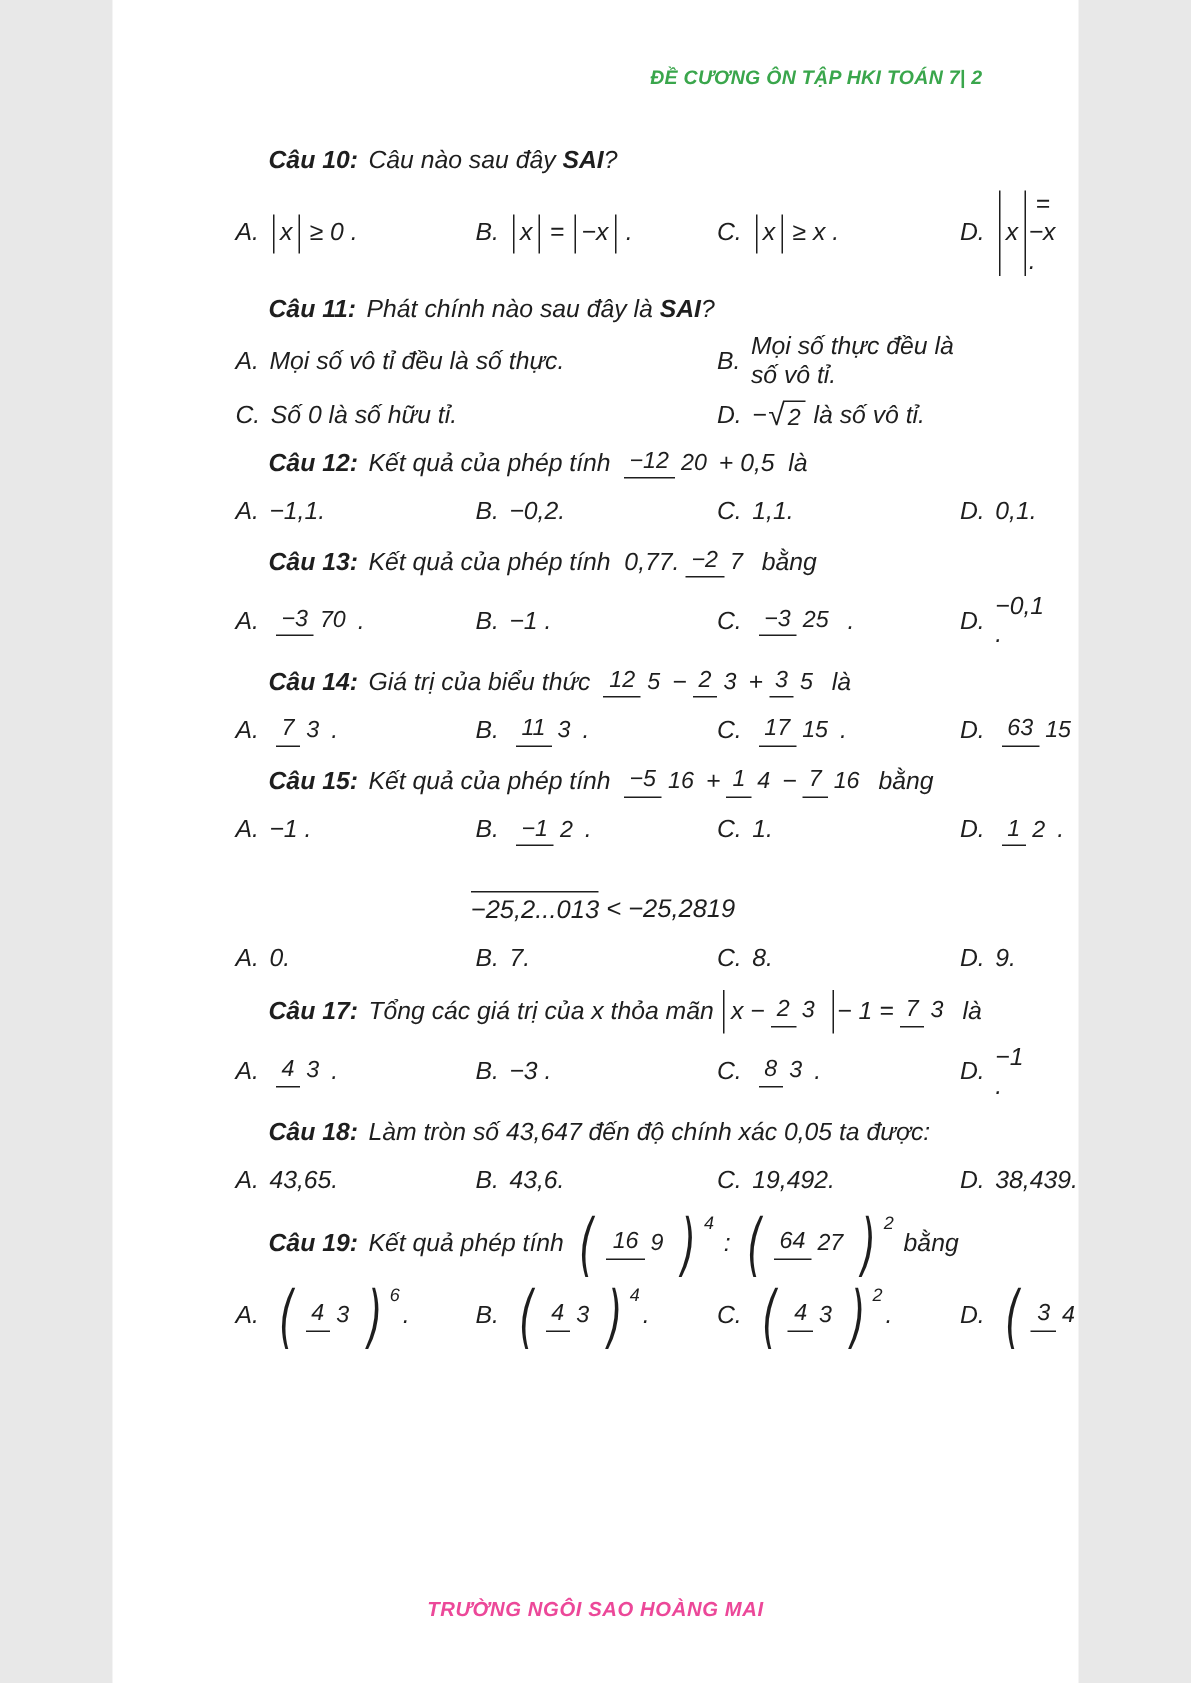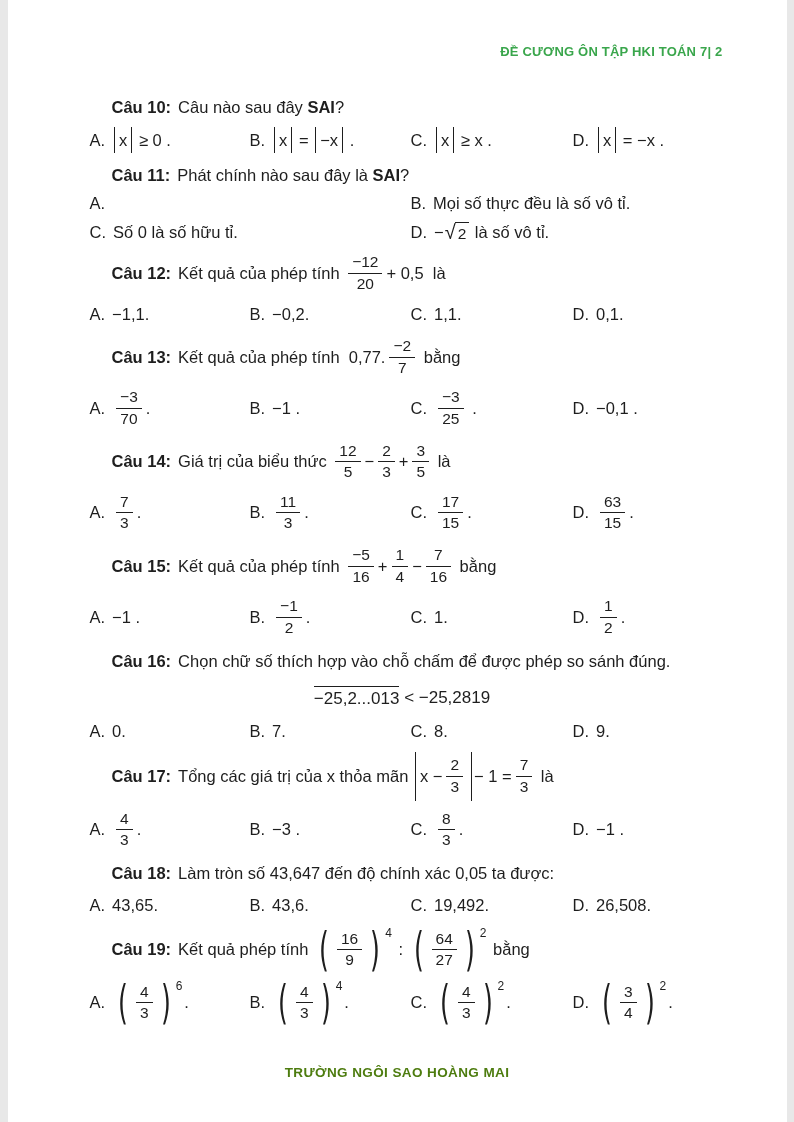--- a/index.html
+++ b/index.html
@@ -1,39 +1,39 @@
 <!DOCTYPE html>
 <html><head>
 <meta charset="utf-8">
 <style>
   html,body{margin:0;padding:0;background:#e8e8e8;}
   .page{
-    width:779px;height:1122px;background:#ffffff;position:relative;overflow:hidden;
-    font-family:"Liberation Sans","DejaVu Sans",sans-serif;color:#1e1e1e;margin:0 auto;
+    width:644px;height:1122px;background:#ffffff;position:relative;overflow:hidden;
+    font-family:"Liberation Sans","DejaVu Sans",sans-serif;color:#1e1e1e;margin:0 auto;font-style:italic;
   }
   .header{
     position:absolute;top:44px;right:64px;
     font-size:13px;font-weight:bold;color:#3aa64c;letter-spacing:.2px;
   }
   .footer{
     position:absolute;bottom:42px;left:0;right:0;text-align:center;
-    font-size:13.5px;font-weight:bold;color:#4d7c0f;letter-spacing:.4px;
+    font-size:13.5px;font-weight:bold;color:#ec4899;letter-spacing:.4px;
   }
   .content{position:absolute;top:94px;left:72px;right:62px;}
   .question{margin-bottom:7px;}
   .q-title{display:flex;align-items:center;flex-wrap:wrap;font-size:16.5px;min-height:26px;white-space:pre-wrap;}
   .q-label{font-weight:bold;margin-right:7px;margin-left:32px;}
-  .q-center{display:flex;justify-content:center;align-items:center;font-size:17px;margin:12px 0 10px;white-space:pre-wrap;}
+  .q-center{display:flex;justify-content:center;align-items:center;font-size:17px;margin:28px 0 10px;white-space:pre-wrap;}
   .opts{display:grid;padding-left:10px;align-items:center;margin:7px 0 9px;}
   .opts.row4{grid-template-columns:160px 161px 162px 1fr;}
   .opts.row2{grid-template-columns:321px 1fr;row-gap:5px;margin:3px 0 6px;}
   .opt{display:flex;align-items:center;white-space:pre-wrap;font-size:16.5px;min-height:24px;}
   .opt-key{margin-right:7px;}
   
-  .frac{display:inline-flex;flex-direction:column;text-align:center;margin:2px 4px;font-size:15.5px;line-height:1.2;vertical-align:middle;}
+  .frac{display:inline-flex;flex-direction:row;margin:2px 4px;font-size:15.5px;line-height:1.2;vertical-align:middle;}
   .frac .num{border-bottom:1.4px solid #1e1e1e;padding:0 4px 1px;}
   .frac .den{padding:1px 4px 0;}
   .abs{display:inline-flex;align-items:center;align-self:stretch;border-left:1.3px solid #1e1e1e;border-right:1.3px solid #1e1e1e;padding:2px 4px;margin:0 2px;min-height:22px;}
   .sqrt{display:inline-flex;align-items:flex-start;margin:0 1px;}
   .sqrt .rad{font-size:20px;line-height:1;margin-right:-1px;}
   .sqrt .radicand{border-top:1.4px solid #1e1e1e;padding:2px 3px 0;font-size:15.5px;}
   .over{border-top:1.5px solid #1e1e1e;padding-top:2px;}
   .pfrac{display:inline-flex;align-items:center;margin:1px 2px;}
   .pfrac .paren{font-size:46px;font-weight:400;line-height:.85;transform:scaleX(.55);font-family:"DejaVu Sans",sans-serif;color:#1e1e1e;}
   .pfrac .exp{font-size:12px;align-self:flex-start;margin:-2px 0 0 1px;}
@@ -49,21 +49,21 @@
         <div class="opts row4">
           <div class="opt"><span class="opt-key">A.</span><span class="abs">x</span><span class="txt"> ≥ 0 .</span></div>
           <div class="opt"><span class="opt-key">B.</span><span class="abs">x</span><span class="txt"> = </span><span class="abs">−x</span><span class="txt"> .</span></div>
           <div class="opt"><span class="opt-key">C.</span><span class="abs">x</span><span class="txt"> ≥ x .</span></div>
           <div class="opt"><span class="opt-key">D.</span><span class="abs">x</span><span class="txt"> = −x .</span></div>
         </div>
       </div>
       <div class="question">
         <div class="q-title"><span class="q-label">Câu 11:</span><span class="txt">Phát chính nào sau đây là </span><span class="txt" style="font-weight: bold;">SAI</span><span class="txt">?</span></div>
         <div class="opts row2">
-          <div class="opt"><span class="opt-key">A.</span></div>
+          <div class="opt"><span class="opt-key">A.</span><span class="txt">Mọi số vô tỉ đều là số thực.</span></div>
           <div class="opt"><span class="opt-key">B.</span><span class="txt">Mọi số thực đều là số vô tỉ.</span></div>
           <div class="opt"><span class="opt-key">C.</span><span class="txt">Số 0 là số hữu tỉ.</span></div>
           <div class="opt"><span class="opt-key">D.</span><span class="txt">−</span><span class="sqrt"><span class="rad">√</span><span class="radicand">2</span></span><span class="txt"> là số vô tỉ.</span></div>
         </div>
       </div>
       <div class="question">
         <div class="q-title"><span class="q-label">Câu 12:</span><span class="txt">Kết quả của phép tính </span><span class="frac"><span class="num">−12</span><span class="den">20</span></span><span class="txt">+ 0,5  là</span></div>
         <div class="opts row4">
           <div class="opt"><span class="opt-key">A.</span><span class="txt">−1,1.</span></div>
           <div class="opt"><span class="opt-key">B.</span><span class="txt">−0,2.</span></div>
@@ -92,21 +92,20 @@
       <div class="question">
         <div class="q-title"><span class="q-label">Câu 15:</span><span class="txt">Kết quả của phép tính </span><span class="frac"><span class="num">−5</span><span class="den">16</span></span><span class="txt">+</span><span class="frac"><span class="num">1</span><span class="den">4</span></span><span class="txt">−</span><span class="frac"><span class="num">7</span><span class="den">16</span></span><span class="txt"> bằng</span></div>
         <div class="opts row4">
           <div class="opt"><span class="opt-key">A.</span><span class="txt">−1 .</span></div>
           <div class="opt"><span class="opt-key">B.</span><span class="frac"><span class="num">−1</span><span class="den">2</span></span><span class="txt">.</span></div>
           <div class="opt"><span class="opt-key">C.</span><span class="txt">1.</span></div>
           <div class="opt"><span class="opt-key">D.</span><span class="frac"><span class="num">1</span><span class="den">2</span></span><span class="txt">.</span></div>
         </div>
       </div>
       <div class="question">
-        <div class="q-title"><span class="q-label">Câu 16:</span><span class="txt">Chọn chữ số thích hợp vào chỗ chấm để được phép so sánh đúng.</span></div>
         <div class="q-center"><span class="over">−25,2...013</span><span class="txt"> &lt; −25,2819</span></div>
         <div class="opts row4">
           <div class="opt"><span class="opt-key">A.</span><span class="txt">0.</span></div>
           <div class="opt"><span class="opt-key">B.</span><span class="txt">7.</span></div>
           <div class="opt"><span class="opt-key">C.</span><span class="txt">8.</span></div>
           <div class="opt"><span class="opt-key">D.</span><span class="txt">9.</span></div>
         </div>
       </div>
       <div class="question">
         <div class="q-title"><span class="q-label">Câu 17:</span><span class="txt">Tổng các giá trị của x thỏa mãn </span><span class="abs"><span class="txt">x −</span><span class="frac"><span class="num">2</span><span class="den">3</span></span></span><span class="txt">− 1 =</span><span class="frac"><span class="num">7</span><span class="den">3</span></span><span class="txt"> là</span></div>
@@ -116,21 +115,21 @@
           <div class="opt"><span class="opt-key">C.</span><span class="frac"><span class="num">8</span><span class="den">3</span></span><span class="txt">.</span></div>
           <div class="opt"><span class="opt-key">D.</span><span class="txt">−1 .</span></div>
         </div>
       </div>
       <div class="question">
         <div class="q-title"><span class="q-label">Câu 18:</span><span class="txt">Làm tròn số 43,647 đến độ chính xác 0,05 ta được:</span></div>
         <div class="opts row4">
           <div class="opt"><span class="opt-key">A.</span><span class="txt">43,65.</span></div>
           <div class="opt"><span class="opt-key">B.</span><span class="txt">43,6.</span></div>
           <div class="opt"><span class="opt-key">C.</span><span class="txt">19,492.</span></div>
-          <div class="opt"><span class="opt-key">D.</span><span class="txt">26,508.</span></div>
+          <div class="opt"><span class="opt-key">D.</span><span class="txt">38,439.</span></div>
         </div>
       </div>
       <div class="question">
         <div class="q-title"><span class="q-label">Câu 19:</span><span class="txt">Kết quả phép tính </span><span class="pfrac"><span class="paren">(</span><span class="frac"><span class="num">16</span><span class="den">9</span></span><span class="paren">)</span><span class="exp">4</span></span><span class="txt"> : </span><span class="pfrac"><span class="paren">(</span><span class="frac"><span class="num">64</span><span class="den">27</span></span><span class="paren">)</span><span class="exp">2</span></span><span class="txt"> bằng</span></div>
         <div class="opts row4">
           <div class="opt"><span class="opt-key">A.</span><span class="pfrac"><span class="paren">(</span><span class="frac"><span class="num">4</span><span class="den">3</span></span><span class="paren">)</span><span class="exp">6</span></span><span class="txt">.</span></div>
           <div class="opt"><span class="opt-key">B.</span><span class="pfrac"><span class="paren">(</span><span class="frac"><span class="num">4</span><span class="den">3</span></span><span class="paren">)</span><span class="exp">4</span></span><span class="txt">.</span></div>
           <div class="opt"><span class="opt-key">C.</span><span class="pfrac"><span class="paren">(</span><span class="frac"><span class="num">4</span><span class="den">3</span></span><span class="paren">)</span><span class="exp">2</span></span><span class="txt">.</span></div>
           <div class="opt"><span class="opt-key">D.</span><span class="pfrac"><span class="paren">(</span><span class="frac"><span class="num">3</span><span class="den">4</span></span><span class="paren">)</span><span class="exp">2</span></span><span class="txt">.</span></div>
         </div>

